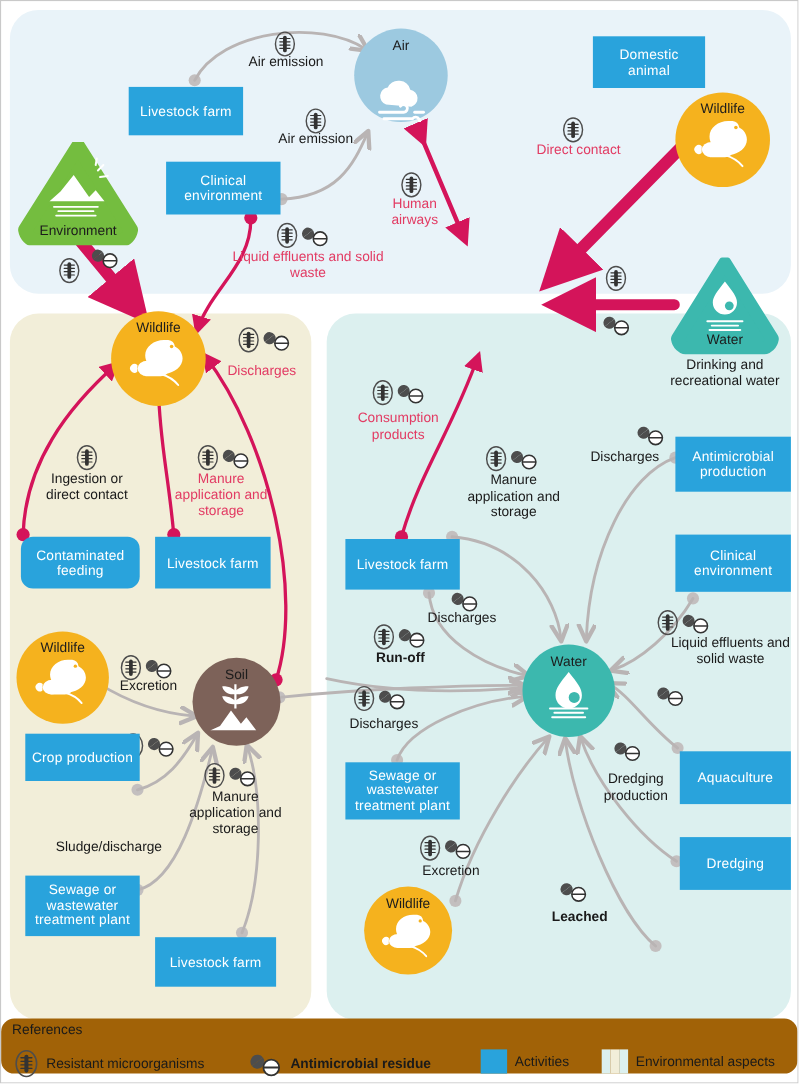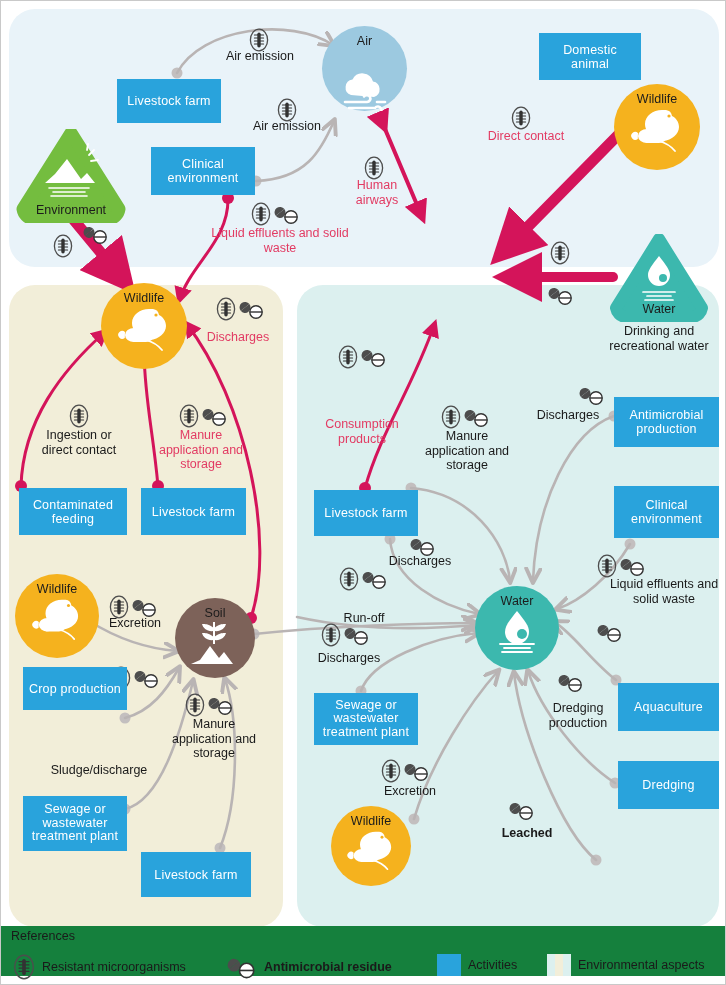--- a/index.html
+++ b/index.html
@@ -41,21 +41,21 @@
   .lab{position:absolute;font-size:12.5px;line-height:14.5px;color:#1a1a1a;
        text-align:center;white-space:pre-line;}
   .lab.red{color:#e23b63;}
   .sublab{position:absolute;font-size:12.5px;line-height:14.5px;color:#1a1a1a;
           text-align:center;white-space:pre-line;}
 
   
   .icons{position:absolute;display:flex;align-items:center;gap:3px;}
 
   
-  #legend{position:absolute;left:0;top:925px;width:724px;height:50px;background:#15803d;}
+  #legend{position:absolute;left:0;top:925px;width:724px;height:50px;background:#a16207;border-radius:12px;}
   #legend .ref{position:absolute;left:10px;top:3px;font-size:12.5px;color:#1a1a1a;}
   .lgitem{position:absolute;display:flex;align-items:center;gap:7px;top:28px;}
   .lgitem .lgtxt{font-size:12.5px;color:#1a1a1a;white-space:nowrap;}
   .swatch{width:24px;height:22px;background:#29a3dc;}
   .swatch2{width:24px;height:22px;display:flex;}
   .swatch2 i{display:block;width:8px;height:22px;}
 </style>
 </head>
 <body>
 
@@ -418,21 +418,21 @@
       <g transform="rotate(-38 13 11)">
         <path d="M3,5.5 a5.5,5.5 0 0 1 11,0 v0 h-11 z" fill="#4d4d4d"></path>
         <path d="M3,5.5 h11 v0 a5.5,5.5 0 0 1 -11,0 z" fill="#4d4d4d"></path>
       </g>
       <circle cx="17" cy="14" r="6.2" fill="#fff" stroke="#333" stroke-width="1.4"></circle>
       <path d="M10.8,14 h12.4" stroke="#333" stroke-width="1.4"></path>
     </svg>
   </div>
   <div class="lab red" style="left:152px;top:427px;width:96px;">Manure application and storage</div>
 
-  <div class="abox" id="lp-contaminated" style="left:18px;top:487px;width:108px;height:47px;">
+  <div class="abox" id="lp-contaminated" style="left:18px;top:487px;width:108px;height:47px;border-radius:11px;">
     <span>Contaminated feeding</span>
   </div>
 
   <div class="abox" id="lp-livestock1" style="left:140px;top:487px;width:105px;height:47px;">
     <span>Livestock farm</span>
   </div>
 
   <div class="circ dark" id="lp-wildlife2" style="left:14px;top:573px;width:84px;height:84px;background:#f5b21e;">
     <span class="lbl">Wildlife</span>
     <svg width="60" height="46" viewBox="0 0 62 48">
@@ -552,21 +552,21 @@
     </svg>
     <svg width="26" height="22" viewBox="0 0 26 22">
       <g transform="rotate(-38 13 11)">
         <path d="M3,5.5 a5.5,5.5 0 0 1 11,0 v0 h-11 z" fill="#4d4d4d"></path>
         <path d="M3,5.5 h11 v0 a5.5,5.5 0 0 1 -11,0 z" fill="#4d4d4d"></path>
       </g>
       <circle cx="17" cy="14" r="6.2" fill="#fff" stroke="#333" stroke-width="1.4"></circle>
       <path d="M10.8,14 h12.4" stroke="#333" stroke-width="1.4"></path>
     </svg>
   </div>
-  <div class="lab red" style="left:313px;top:372px;width:96px;margin-top:44px;">Consumption products</div>
+  <div class="lab red" style="left:313px;top:372px;width:96px;">Consumption products</div>
 
   <div class="icons" style="left:440px;top:404px;">
     <svg width="20" height="24" viewBox="0 0 20 24">
       <ellipse cx="10" cy="12" rx="8.6" ry="10.8" fill="none" stroke="#4d4d4d" stroke-width="1.3"></ellipse>
       <rect x="8.3" y="4.5" width="3.4" height="15" rx="1.7" fill="#333"></rect>
       <g stroke="#333" stroke-width="1.1" stroke-linecap="round">
         <path d="M5.4,7 h9.2"></path>
           <path d="M5.4,10 h9.2"></path>
           <path d="M5.4,13 h9.2"></path>
           <path d="M5.4,16 h9.2"></path>
@@ -654,21 +654,21 @@
     </svg>
     <svg width="26" height="22" viewBox="0 0 26 22">
       <g transform="rotate(-38 13 11)">
         <path d="M3,5.5 a5.5,5.5 0 0 1 11,0 v0 h-11 z" fill="#4d4d4d"></path>
         <path d="M3,5.5 h11 v0 a5.5,5.5 0 0 1 -11,0 z" fill="#4d4d4d"></path>
       </g>
       <circle cx="17" cy="14" r="6.2" fill="#fff" stroke="#333" stroke-width="1.4"></circle>
       <path d="M10.8,14 h12.4" stroke="#333" stroke-width="1.4"></path>
     </svg>
   </div>
-  <div class="lab" style="left:327px;top:610px;width:72px;">Run-off</div>
+  <div class="lab" style="left:327px;top:590px;width:72px;font-weight:bold;">Run-off</div>
 
   <div class="icons" style="left:320px;top:622px;">
     <svg width="20" height="24" viewBox="0 0 20 24">
       <ellipse cx="10" cy="12" rx="8.6" ry="10.8" fill="none" stroke="#4d4d4d" stroke-width="1.3"></ellipse>
       <rect x="8.3" y="4.5" width="3.4" height="15" rx="1.7" fill="#333"></rect>
       <g stroke="#333" stroke-width="1.1" stroke-linecap="round">
         <path d="M5.4,7 h9.2"></path>
           <path d="M5.4,10 h9.2"></path>
           <path d="M5.4,13 h9.2"></path>
           <path d="M5.4,16 h9.2"></path>

